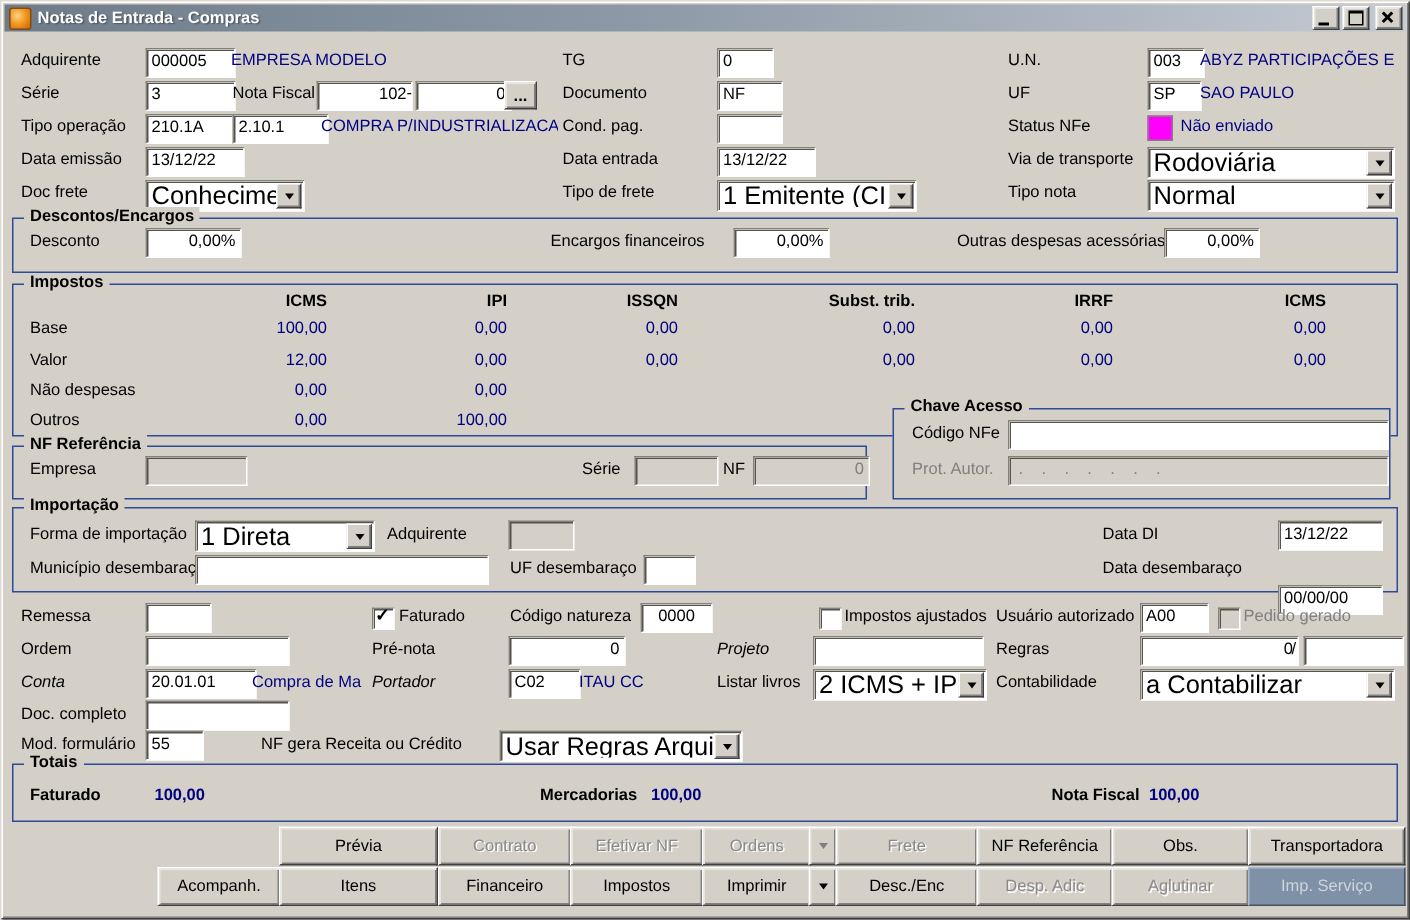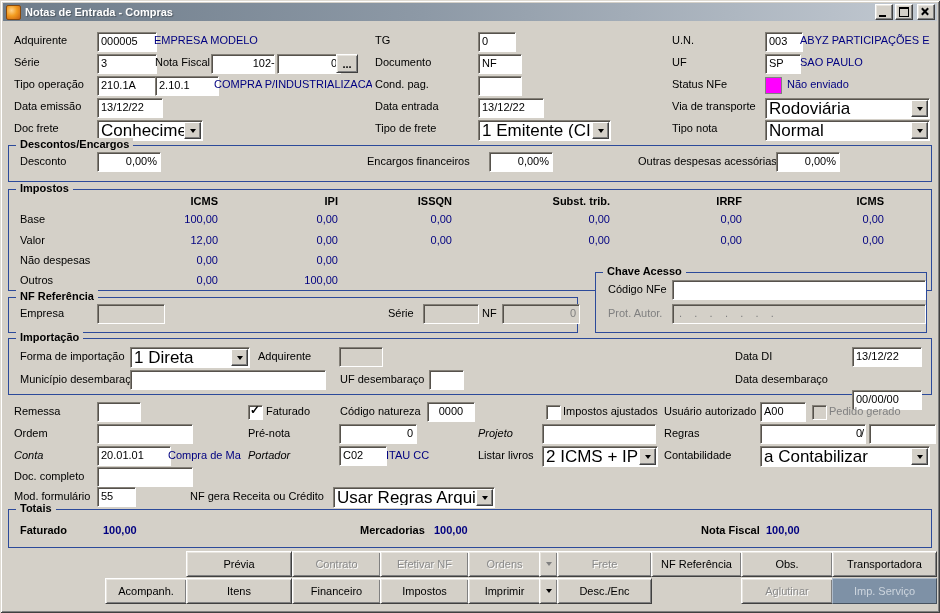--- a/index.html
+++ b/index.html
@@ -264,21 +264,21 @@
     <div class="cbtext">a Contabilizar</div>
     <div class="cbbtn">
         <div class="tri"></div>
       </div>
   </div>
 
   <div class="lbl" style="left:14px;top:468px">Doc. completo</div>
   <div class="field" style="left:97px;top:467px;width:88px"></div>
   <div class="lbl" style="left:14px;top:488px">Mod. formulário</div>
   <div class="field" style="left:97px;top:487px;width:31px">55</div>
-  <div class="lbl" style="left:190px;top:488px">NF gera Receita ou Crédito</div>
+  <div class="lbl" style="left:174px;top:488px">NF gera Receita ou Crédito</div>
   <div class="combo" style="left:333px;top:487px;width:160px">
     <div class="cbtext">Usar Regras Arquivos Legais</div>
     <div class="cbbtn">
         <div class="tri"></div>
       </div>
   </div>
 
   <div class="gbox" style="left:8px;top:509px;width:922px;height:37px">
     <div class="gbox-title">Totais</div>
   </div>
@@ -303,16 +303,17 @@
 
   <div class="btn" style="left:105px;top:578px;width:80px">Acompanh.</div>
   <div class="btn" style="left:186px;top:578px;width:104px">Itens</div>
   <div class="btn" style="left:292px;top:578px;width:87px">Financeiro</div>
   <div class="btn" style="left:380px;top:578px;width:87px">Impostos</div>
   <div class="btn" style="left:468px;top:578px;width:71px">Imprimir</div>
   <div class="btn" style="left:539px;top:578px;width:17px">
       <div class="tri"></div>
     </div>
   <div class="btn" style="left:557px;top:578px;width:93px">Desc./Enc</div>
+  <div class="btn dis" style="left:651px;top:578px;width:89px">Desp. Adic</div>
   <div class="btn dis" style="left:741px;top:578px;width:90px">Aglutinar</div>
   <div class="btn hl" style="left:832px;top:578px;width:103px">Imp. Serviço</div>
 
 </div>
 
 </body></html>

